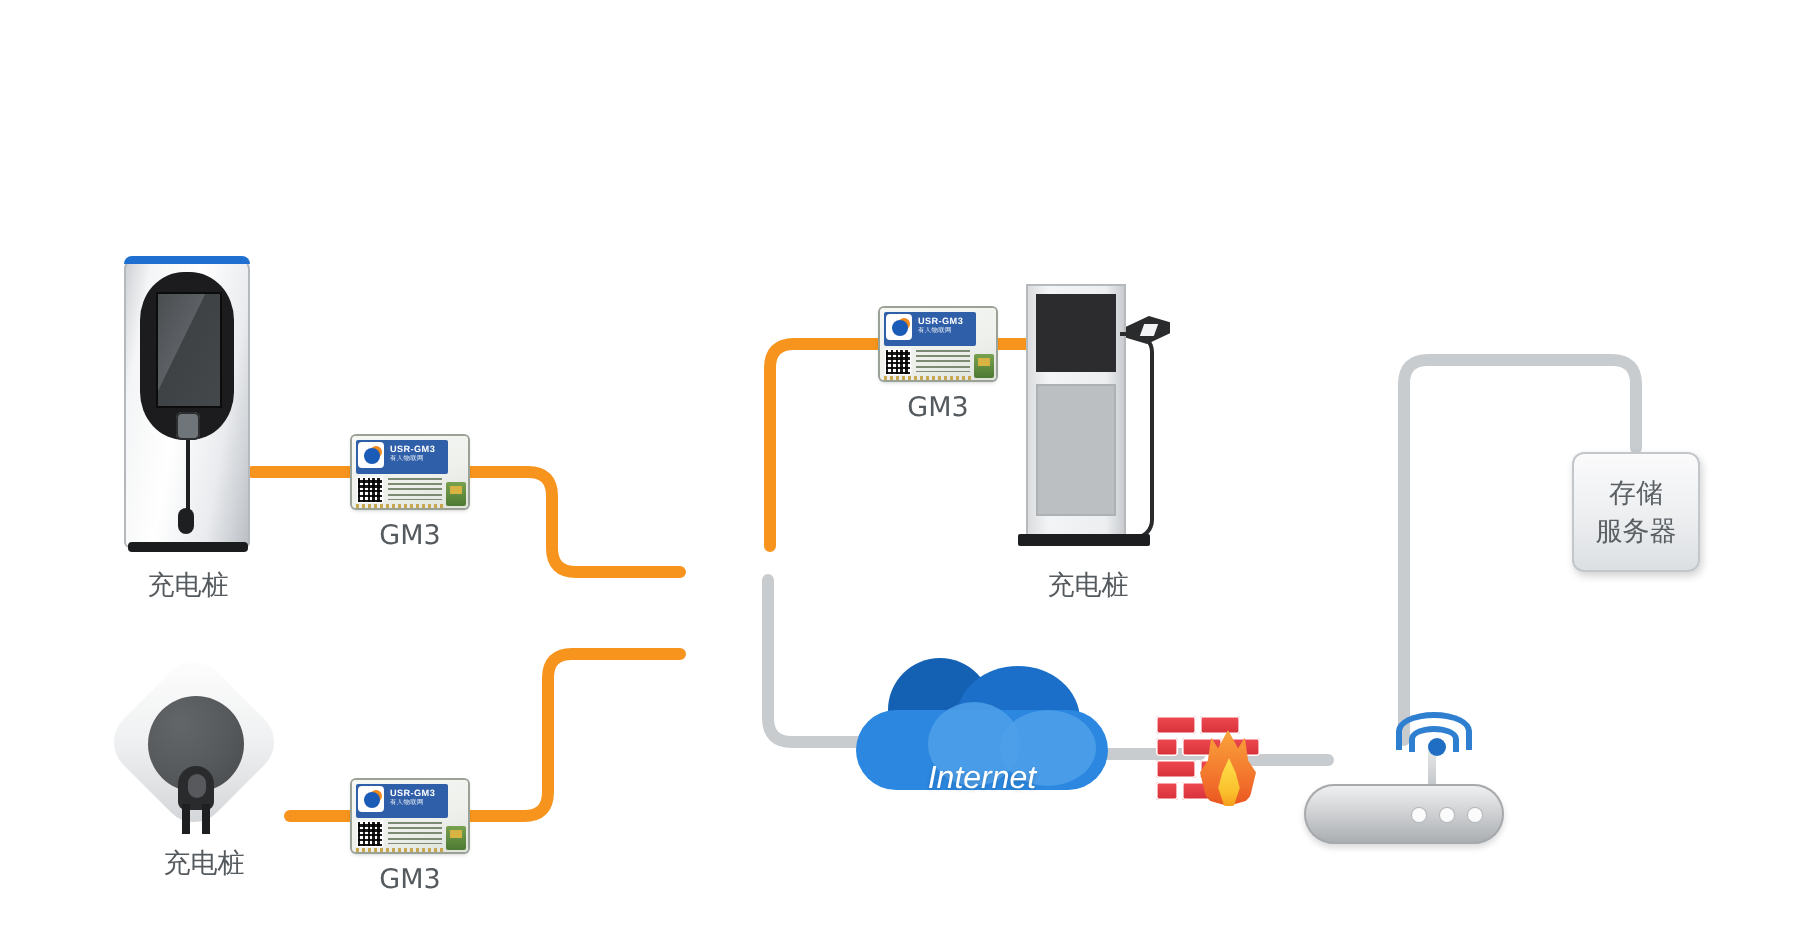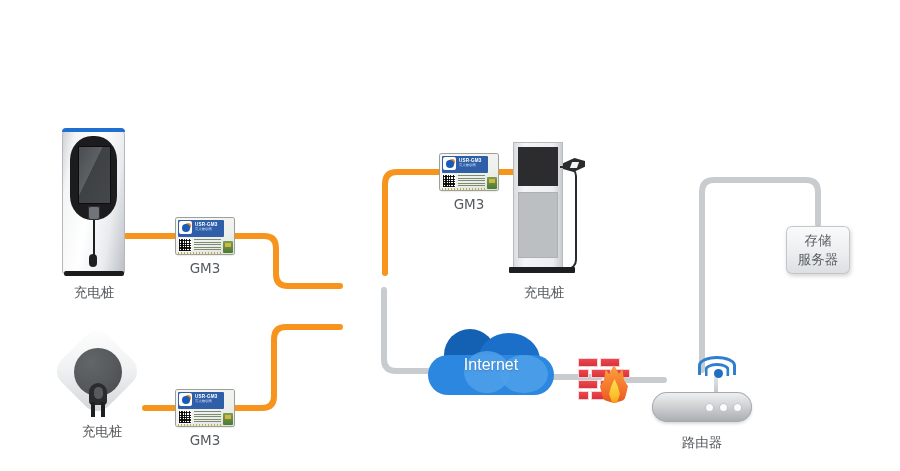--- a/index.html
+++ b/index.html
@@ -157,21 +157,21 @@
       background:#fbfbfb;box-shadow:0 0 0 .6px #b9bcbf;}
   .router .ant{position:absolute;left:62px;top:8px;width:3.5px;height:22px;
       border-radius:2px;background:linear-gradient(180deg,#e7e8e9,#bfc2c5);}
   .router .wifi{position:absolute;left:48px;top:-10px;width:34px;height:26px;}
   .router .wifi span{position:absolute;left:50%;border-radius:50% 50% 0 0;
       transform:translateX(-50%);border:3px solid #2f7fd1;border-bottom:none;}
   .router .wifidot{position:absolute;left:62px;top:3px;width:9px;height:9px;
       border-radius:50%;background:#1f6ec4;}
 
   
-  .server{position:absolute;left:786px;top:152px;width:64px;height:48px;
+  .server{position:absolute;left:786px;top:152px;width:64px;height:60px;
       border-radius:6px;
       background:linear-gradient(180deg,#fbfbfc 0%,#eceef0 55%,#dcdfe2 100%);
       box-shadow:inset 0 0 0 1px #c4c7ca,1px 2px 4px rgba(0,0,0,.18);
       display:flex;flex-direction:column;align-items:center;justify-content:center;
       color:#5a5f63;font-size:13.5px;line-height:19px;
       font-family:Liberation Sans, sans-serif;}
 </style>
 </head>
 <body>
 
@@ -281,21 +281,21 @@
     </div>
     <div class="lbl" style="left:492px;top:210px;width:104px;">充电桩</div>
 
 
     <div class="cloud c-net" style="left:428px;top:255px;width:126px;height:66px;">
       <div class="puff p1" style="left:16px;top:0px;width:52px;height:52px;"></div>
       <div class="puff p2" style="left:50px;top:4px;width:62px;height:54px;"></div>
       <div class="bar bar1" style="left:0px;top:26px;width:126px;height:40px;"></div>
       <div class="puff soft" style="left:36px;top:22px;width:46px;height:42px;"></div>
       <div class="puff soft" style="left:72px;top:26px;width:48px;height:38px;"></div>
-      <div class="txt" style="top:27px;font-size:16px;">Internet</div>
+      <div class="txt" style="top:52px;font-size:16px;font-style:italic;">Internet</div>
     </div>
 
     <div class="fw">
       <div class="brick" style="left:0;top:0;width:20px;"></div>
       <div class="brick" style="left:22px;top:0;width:20px;"></div>
       <div class="brick" style="left:0;top:11px;width:11px;"></div>
       <div class="brick" style="left:13px;top:11px;width:20px;"></div>
       <div class="brick" style="left:35px;top:11px;width:17px;"></div>
       <div class="brick" style="left:0;top:22px;width:20px;"></div>
       <div class="brick" style="left:22px;top:22px;width:20px;"></div>
@@ -314,21 +314,20 @@
       <div class="wifi">
         <span style="top:0;width:32px;height:16px;"></span>
         <span style="top:7px;width:19px;height:10px;"></span>
       </div>
       <div class="wifidot"></div>
       <div class="shell"></div>
       <div class="led" style="left:54px;"></div>
       <div class="led" style="left:68px;"></div>
       <div class="led" style="left:82px;"></div>
     </div>
-    <div class="lbl" style="left:652px;top:360px;width:100px;">路由器</div>
 
     <div class="server">
       <span>存储</span>
       <span>服务器</span>
     </div>
 
   </div>
 </div>
 
 </body></html>

